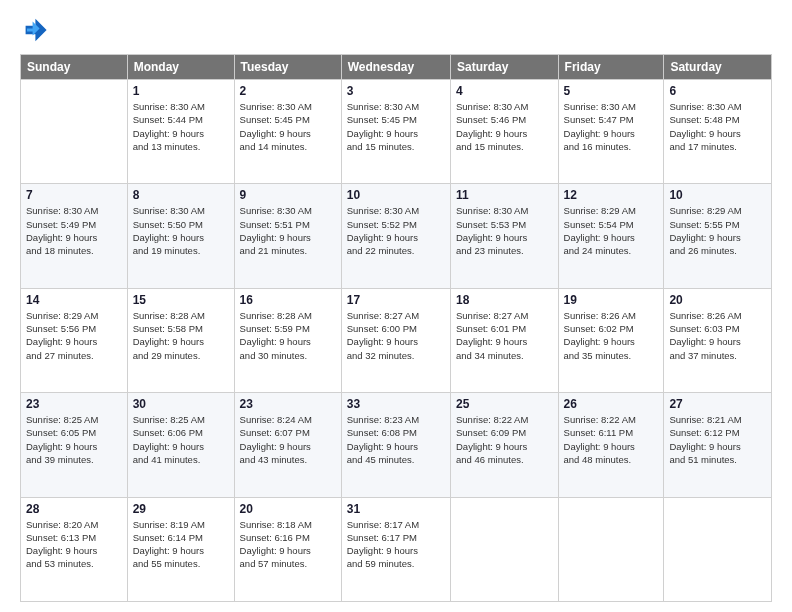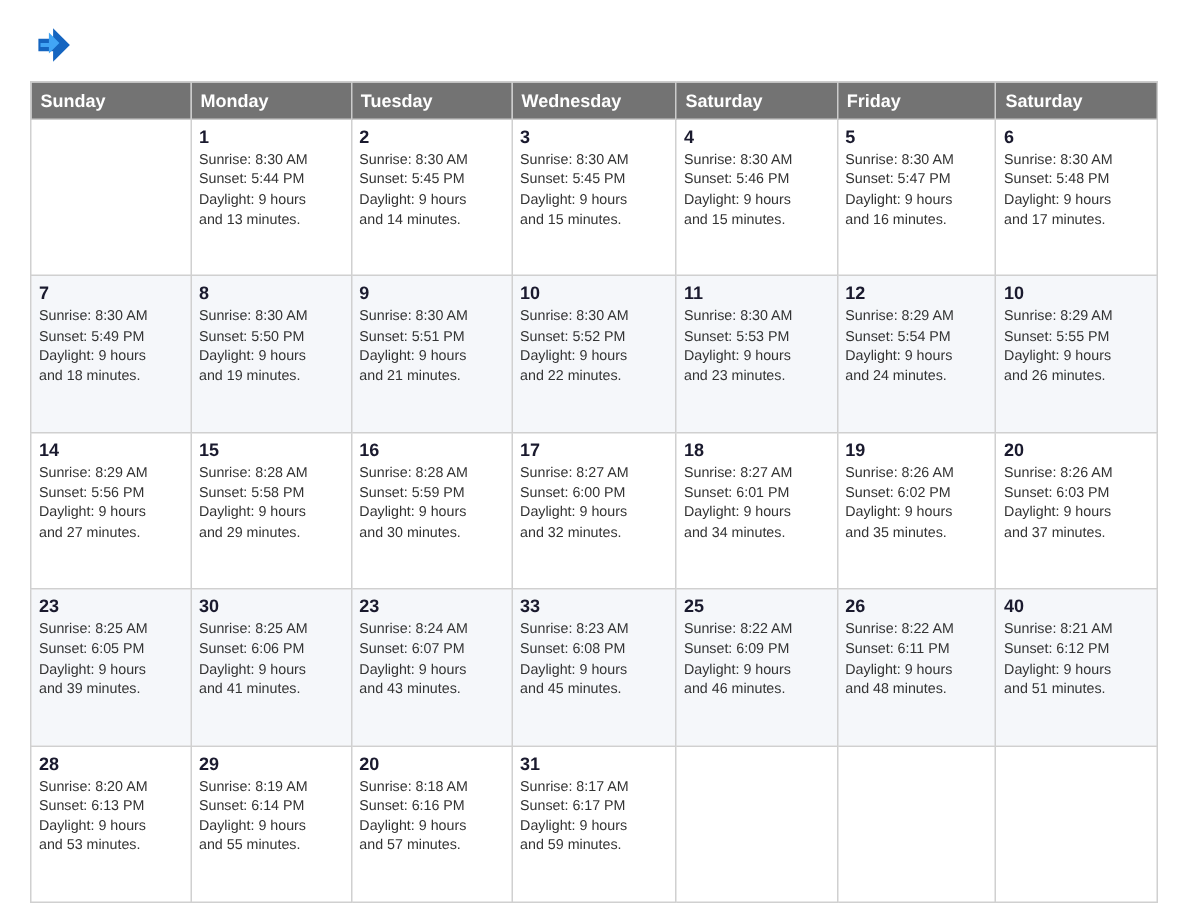--- a/index.html
+++ b/index.html
@@ -236,21 +236,21 @@
           </td>
           <td>
             <span class="day-number">25</span>
             <div class="day-info">Sunrise: 8:22 AM<br>Sunset: 6:09 PM<br>Daylight: 9 hours<br>and 46 minutes.</div>
           </td>
           <td>
             <span class="day-number">26</span>
             <div class="day-info">Sunrise: 8:22 AM<br>Sunset: 6:11 PM<br>Daylight: 9 hours<br>and 48 minutes.</div>
           </td>
           <td>
-            <span class="day-number">40</span>
+            <span class="day-number">27</span>
             <div class="day-info">Sunrise: 8:21 AM<br>Sunset: 6:12 PM<br>Daylight: 9 hours<br>and 51 minutes.</div>
           </td>
         </tr>
         <tr>
           <td>
             <span class="day-number">28</span>
             <div class="day-info">Sunrise: 8:20 AM<br>Sunset: 6:13 PM<br>Daylight: 9 hours<br>and 53 minutes.</div>
           </td>
           <td>
             <span class="day-number">29</span>

